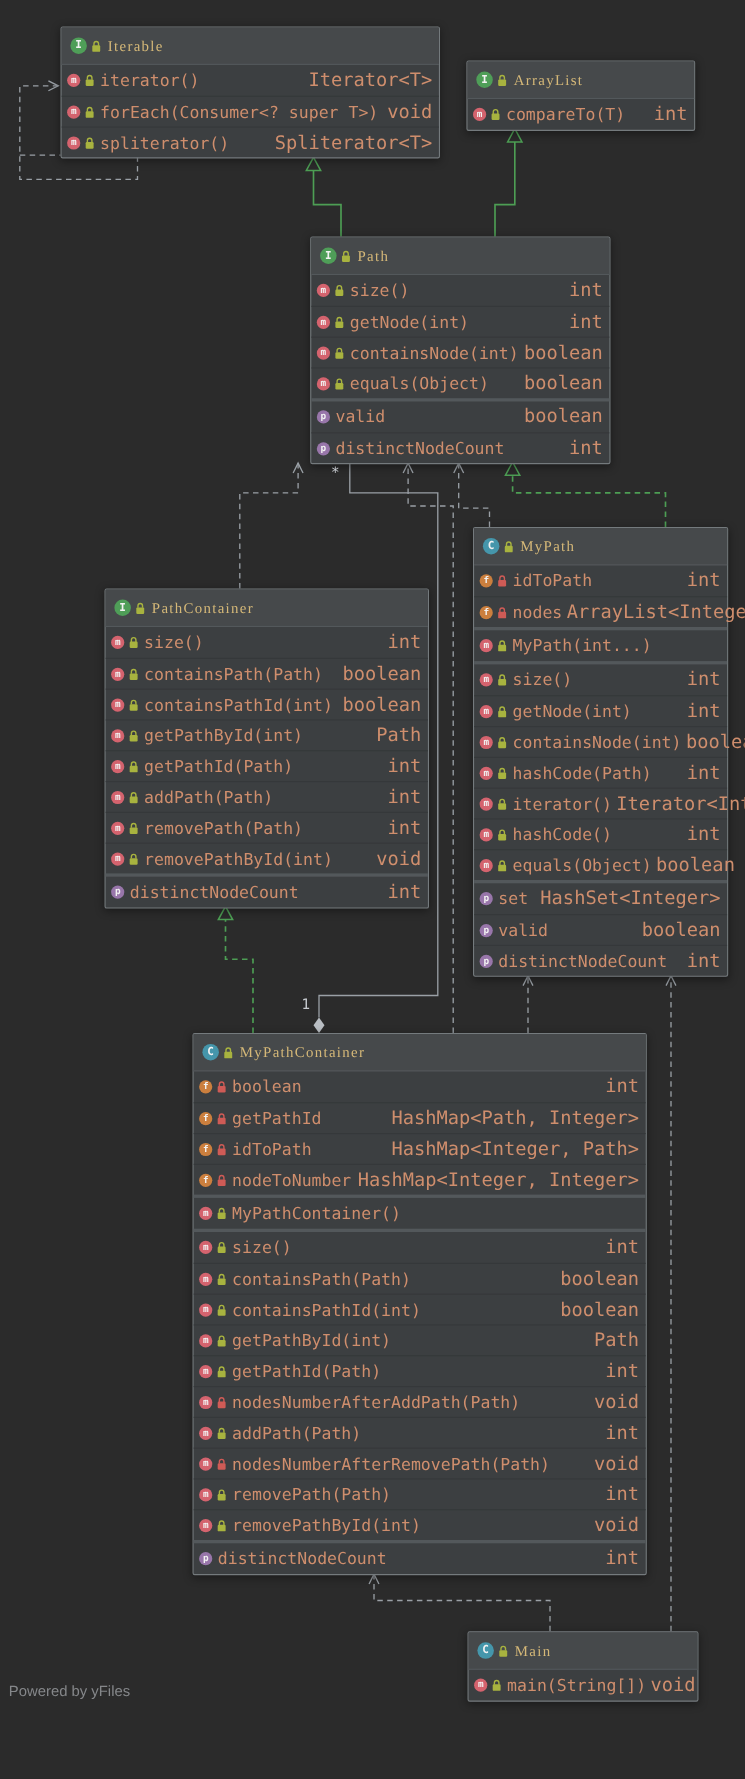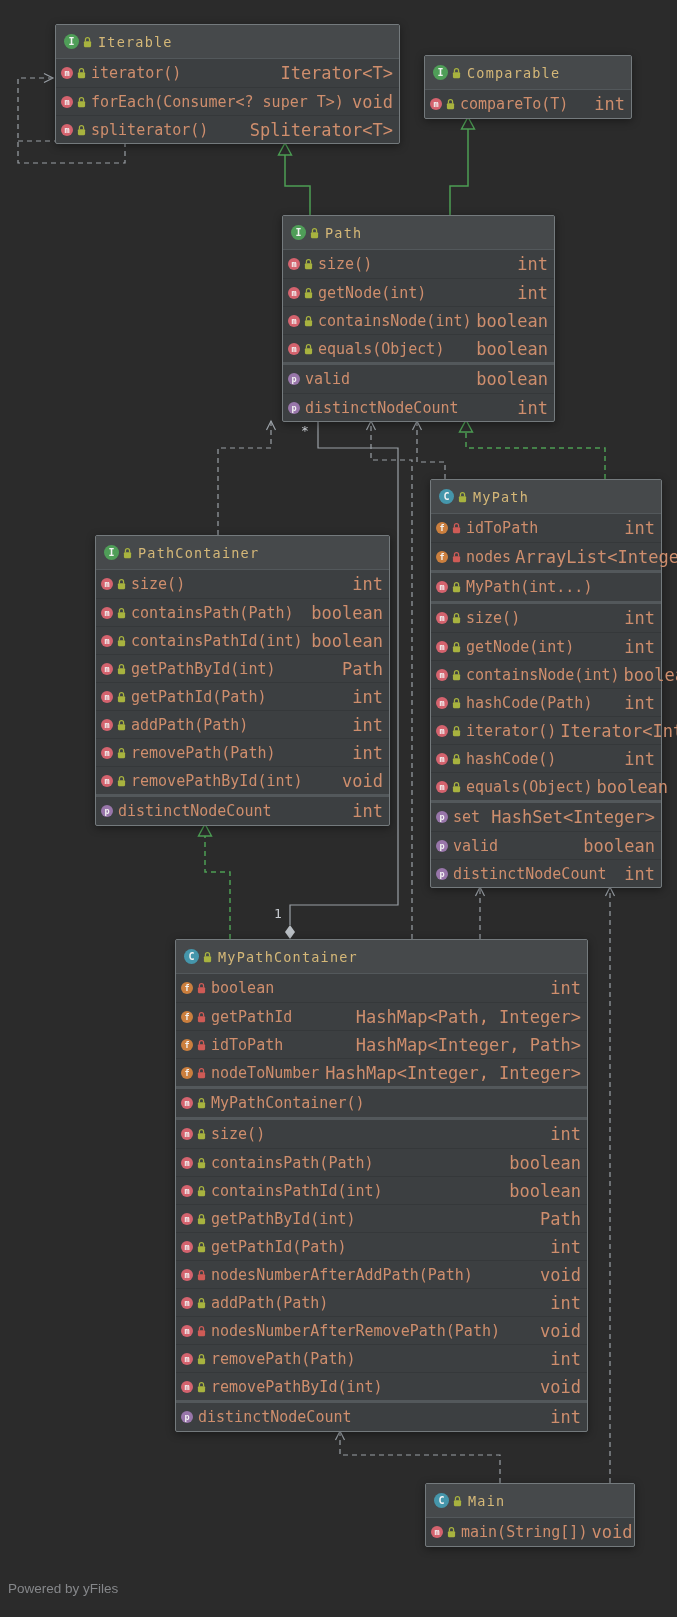--- a/index.html
+++ b/index.html
@@ -23,20 +23,21 @@
     border-bottom: 1px solid var(--section-divider, #53585b);
     display:flex; align-items:center;
     padding: 0 8px;
   }
   .node-title {
     color: var(--title-text, #d5b878);
     font-size: 13.5px;
     letter-spacing: 1.2px;
     margin-left: 6px;
     white-space: nowrap;
+    font-family: Liberation Serif, serif;
   }
   .section-divider { height:3px; background: var(--section-divider, #53585b); }
   .row {
     height:28px;
     display:flex; align-items:center;
     padding: 0 6px 0 5px;
     border-top: 1px solid var(--row-separator, #35383a);
   }
   .section .row:first-child { border-top: none; }
   .node-header + .section .row:first-child { border-top:none; }
@@ -75,21 +76,21 @@
   }
 
   .edge-label {
     position:absolute;
     color:#c7cbd0;
     font-size:13px;
     line-height:13px;
   }
   .watermark {
     position:absolute;
-    left:8px; top:1581px;
+    left:8px; top:1530px;
     z-index:4;
     color:#85878a;
     font-size:13.5px;
     font-family:"Liberation Sans", sans-serif;
   }
 </style>
 </head>
 <body>
 
 <div id="stage" style="width: 677px; height: 1617px;">
@@ -170,21 +171,21 @@
       </div>
       <div class="node" style="left: 424px; top: 55px; width: 208px;">
         <div class="node-header">
           <span class="badge badge-i">I</span>
           <span class="lock lock-public">
             <svg viewBox="0 0 10 13" width="9" height="12">
               <path d="M2.7 6V4a2.3 2.3 0 0 1 4.6 0V6" fill="none" stroke="currentColor" stroke-width="1.4"></path>
               <rect x="1" y="5.6" width="8" height="6.6" rx="1.2" fill="currentColor"></rect>
             </svg>
           </span>
-          <span class="node-title">Comparable</span>
+          <span class="node-title">ArrayList</span>
         </div>
         <div class="section">
           <div class="row">
             <span class="badge badge-m">m</span>
             <span class="lock lock-public">
               <svg viewBox="0 0 10 13" width="9" height="12">
                 <path d="M2.7 6V4a2.3 2.3 0 0 1 4.6 0V6" fill="none" stroke="currentColor" stroke-width="1.4"></path>
                 <rect x="1" y="5.6" width="8" height="6.6" rx="1.2" fill="currentColor"></rect>
               </svg>
             </span>

